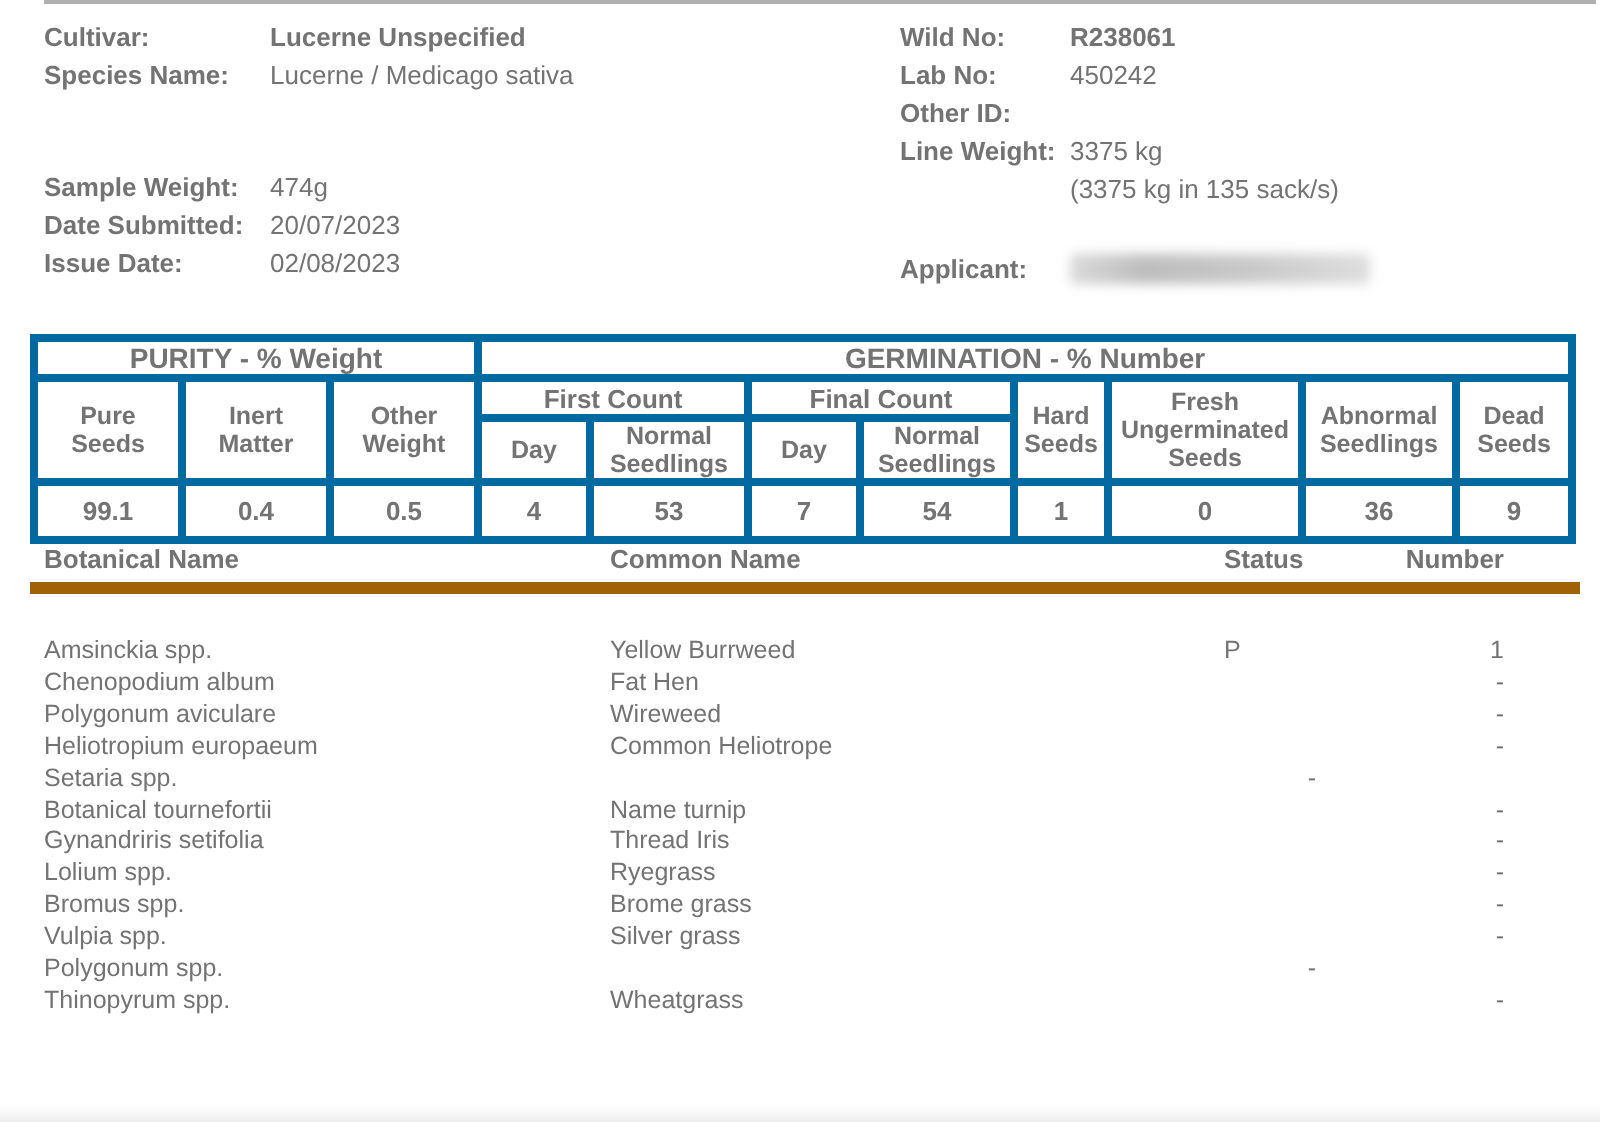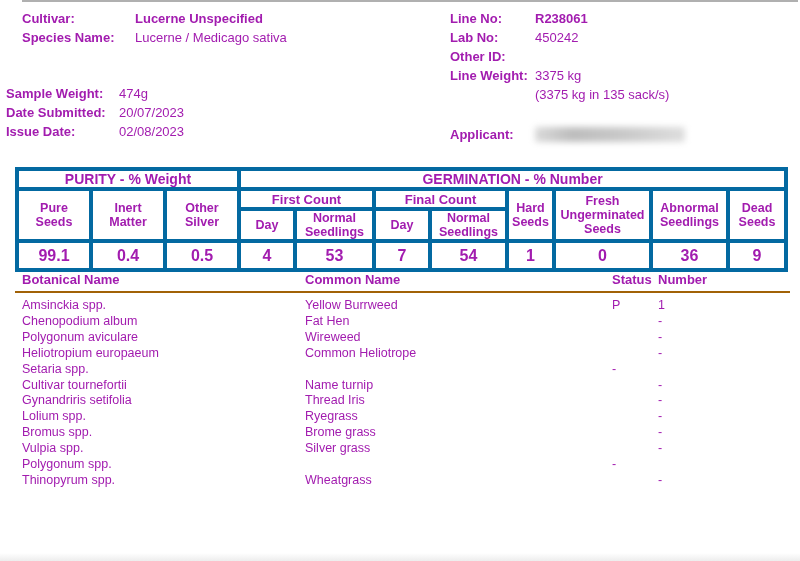--- a/index.html
+++ b/index.html
@@ -1,65 +1,65 @@
 <!DOCTYPE html>
 <html><head>
 <meta charset="utf-8">
 <style>
   * { margin:0; padding:0; box-sizing:border-box; }
   html,body { background:#ffffff; }
   .page {
     position:relative; width:800px; height:561px; background:#ffffff;
-    font-family:"Liberation Sans", sans-serif; color:#a21caf; overflow:hidden;
+    font-family:"Liberation Sans", sans-serif; color:#737373; overflow:hidden;
   }
   .top-bar { position:absolute; left:22px; top:0; width:776px; height:2px; background:#b0b0b0; }
   .bottom-strip { position:absolute; left:0; bottom:0; width:800px; height:8px;
     background:linear-gradient(#ffffff,#ededed); }
 
   
   .fgroup { position:absolute; font-size:13px; }
   .hrow { display:flex; line-height:19px; }
   .hlabel { font-weight:bold; flex:0 0 auto; }
   .g-left .hlabel { width:113px; }
   .g-right .hlabel { width:85px; }
   .hvalue { white-space:nowrap;text-align:center; }
   .vbold { font-weight:bold; }
   .g-left-top  { left:22px; top:9px; }
-  .g-left-bot  { left:6px; top:84px; }
+  .g-left-bot  { left:22px; top:84px; }
   .g-right-top { left:450px; top:9px; }
   .g-applicant { left:450px; top:125px; }
   .redacted {
     width:150px; height:15px; margin-top:2px; border-radius:2px;
     background:linear-gradient(90deg,#dadada,#bdbdbd 25%,#c9c9c9 60%,#dedede);
     filter:blur(3px);
   }
 
   
   .table-wrap { position:absolute; left:15px; top:167px; }
   table { border-collapse:collapse; table-layout:fixed; width:770px; }
   th, td { border:4px solid #0369a1; text-align:center; vertical-align:middle; padding:0 1px; }
   table { border:2px solid #222222; }
   .r1 th { font-size:14px; font-weight:bold; height:19px; }
   .cnt  { font-size:13px; font-weight:bold; height:20px; }
   .sub  { font-size:12.5px; font-weight:bold; line-height:14px; white-space:pre-line; }
   .r3 th { height:26px; }
-  .r4 td { font-size:16px; font-weight:bold; height:29px; }
+  .r4 td { font-size:13px; font-weight:bold; height:29px; }
 
   
   .seeds { position:absolute; left:15px; top:270px; width:775px; }
   .seeds-title { padding-left:7px; font-size:11px; font-weight:bold; line-height:13px; }
   .seeds-head {
     display:grid; grid-template-columns:283px 307px 46px 94px;
     padding:2px 0 4px 7px; font-size:13px; font-weight:bold;
-    border-bottom:2px solid #a16207;
+    border-bottom:6px solid #a16207;
   }
-  .seeds-rows { padding-left:7px; margin-top:5px; }
+  .seeds-rows { padding-left:7px; margin-top:21px; }
   .seed-row { display:grid; grid-template-columns:283px 307px 46px 94px; font-size:12.5px; line-height:15.9px; }
   .c-status { text-align:left; }
-  .c-number { text-align:left; }
+  .c-number { text-align:right; }
 </style>
 </head>
 <body>
 
 <div class="page">
   <div class="top-bar"></div>
 
   <div class="fgroup g-left g-left-top">
     <div class="hrow">
       <span class="hlabel">Cultivar:</span>
@@ -81,21 +81,21 @@
       <span class="hvalue">20/07/2023</span>
     </div>
     <div class="hrow">
       <span class="hlabel">Issue Date:</span>
       <span class="hvalue">02/08/2023</span>
     </div>
   </div>
 
   <div class="fgroup g-right g-right-top">
     <div class="hrow">
-      <span class="hlabel">Line No:</span>
+      <span class="hlabel">Wild No:</span>
       <span class="hvalue vbold">R238061</span>
     </div>
     <div class="hrow">
       <span class="hlabel">Lab No:</span>
       <span class="hvalue">450242</span>
     </div>
     <div class="hrow">
       <span class="hlabel">Other ID:</span>
       <span class="hvalue"></span>
     </div>
@@ -135,21 +135,21 @@
           <tr class="r1">
         <th colspan="3">PURITY - % Weight</th>
         <th colspan="8">GERMINATION - % Number</th>
       </tr>
       <tr class="r2">
         <th rowspan="2" class="sub">Pure
 Seeds</th>
         <th rowspan="2" class="sub">Inert
 Matter</th>
         <th rowspan="2" class="sub">Other
-Silver</th>
+Weight</th>
         <th colspan="2" class="cnt">First Count</th>
         <th colspan="2" class="cnt">Final Count</th>
         <th rowspan="2" class="sub">Hard
 Seeds</th>
         <th rowspan="2" class="sub">Fresh
 Ungerminated
 Seeds</th>
         <th rowspan="2" class="sub">Abnormal
 Seedlings</th>
         <th rowspan="2" class="sub">Dead
@@ -211,21 +211,21 @@
         <span>Common Heliotrope</span>
         <span class="c-status"></span>
         <span class="c-number">-</span>
       </div>
       <div class="seed-row">
         <span>Setaria spp.</span>
         <span class="c-status"></span>
         <span class="c-number">-</span>
       </div>
       <div class="seed-row">
-        <span>Cultivar tournefortii</span>
+        <span>Botanical tournefortii</span>
         <span>Name turnip</span>
         <span class="c-status"></span>
         <span class="c-number">-</span>
       </div>
       <div class="seed-row">
         <span>Gynandriris setifolia</span>
         <span>Thread Iris</span>
         <span class="c-status"></span>
         <span class="c-number">-</span>
       </div>

